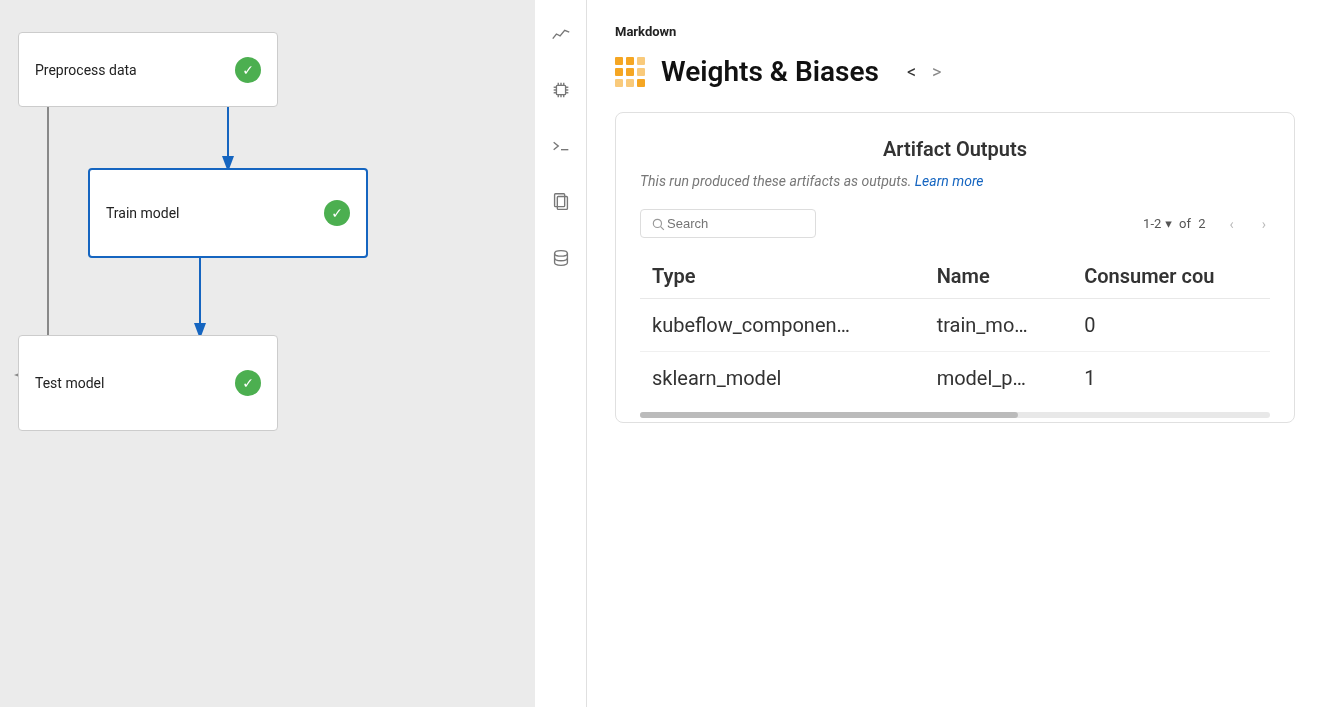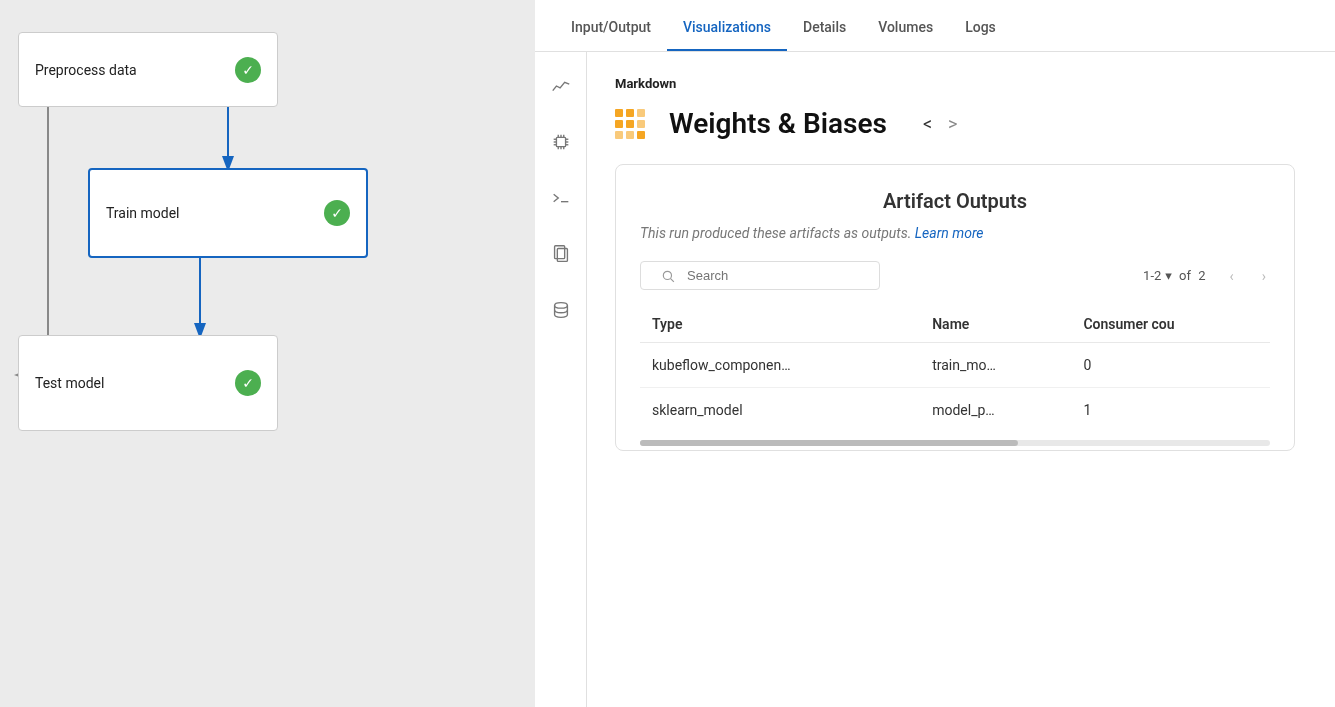--- a/index.html
+++ b/index.html
@@ -168,21 +168,21 @@
       font-size: 13px;
       font-weight: 700;
       color: #222;
       margin-bottom: 16px;
     }
 
     
     .wb-header {
       display: flex;
       align-items: center;
-      gap: 24px;
+      gap: 16px;
       margin-bottom: 24px;
     }
 
     .wb-dots-icon {
       display: grid;
       grid-template-columns: repeat(3, 8px);
       gap: 3px;
     }
 
     .wb-dot {
@@ -256,23 +256,23 @@
       justify-content: space-between;
       margin-bottom: 12px;
       padding-bottom: 4px;
     }
 
     .search-box {
       display: flex;
       align-items: center;
       border: 1px solid #ddd;
       border-radius: 4px;
-      padding: 6px 20px;
-      gap: 12px;
-      width: 240px;
+      padding: 6px 10px;
+      gap: 2px;
+      width: 176px;
     }
 
     .search-box input {
       border: none;
       outline: none;
       font-size: 13px;
       color: #aaa;
       width: 100%;
       background: transparent;
     }
@@ -300,21 +300,21 @@
       cursor: pointer;
       color: #bbb;
       font-size: 14px;
       padding: 2px 4px;
     }
 
     
     .artifact-table {
       width: 100%;
       border-collapse: collapse;
-      font-size: 14px;
+      font-size: 20px;
     }
 
     .artifact-table th {
       text-align: left;
       padding: 10px 12px;
       color: #333;
       font-weight: 600;
       border-bottom: 1px solid #e8e8e8;
       white-space: nowrap;
     }
@@ -382,27 +382,20 @@
     <div class="pipeline-node node-test">
       <span class="node-label">Test model</span>
       <div class="node-check">✓</div>
     </div>
 
   </div>
 </div>
 
 <div class="right-panel">
 
-  <div class="tabs-bar">
-    <div class="tab-item">Input/Output</div>
-    <div class="tab-item active">Visualizations</div>
-    <div class="tab-item">Details</div>
-    <div class="tab-item">Volumes</div>
-    <div class="tab-item">Logs</div>
-  </div>
 
   <div class="main-content">
 
     <div class="side-icons">
 
       <div class="side-icon">
         <svg viewBox="0 0 24 24" fill="none" stroke="currentColor" stroke-width="1.5">
           <polyline points="3,17 7,12 11,14 16,8 21,10"></polyline>
         </svg>
       </div>

